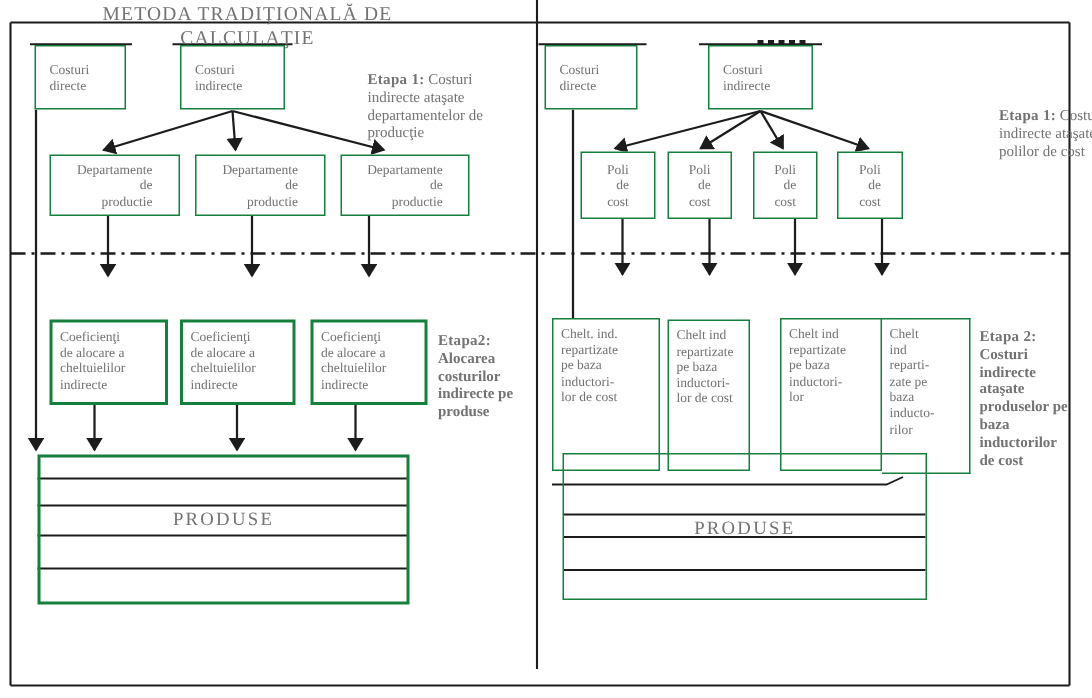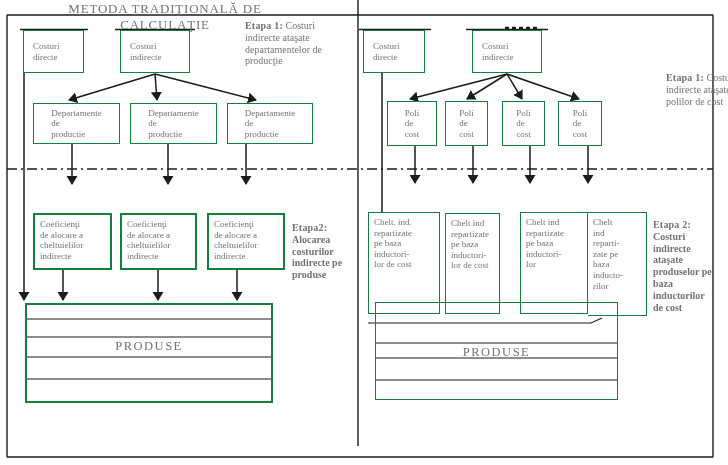--- a/index.html
+++ b/index.html
@@ -5,21 +5,21 @@
   html,body{margin:0;padding:0;background:#ffffff;}
   #stage{
     position:relative;width:728px;height:465px;background:#ffffff;
     font-family:"Liberation Serif","DejaVu Serif",serif;color:#737373;overflow:hidden;
   }
   svg.layer{position:absolute;left:0;top:0;width:728px;height:465px;z-index:0;}
   .box{
     position:absolute;box-sizing:border-box;border:1px solid #15803d;background:#ffffff;
     font-size:9px;line-height:1.18;display:flex;white-space:pre-line;z-index:1;
   }
-  .box.center{align-items:center;justify-content:center;text-align:left;}
+  .box.center{align-items:center;justify-content:center;text-align:right;}
   .box.midleft{align-items:center;justify-content:flex-start;padding-left:9px;text-align:left;}
   .box.topleft{align-items:flex-start;justify-content:flex-start;padding:4px 2px 0 5px;text-align:left;margin-top:26px;}
   .box.thick{border-width:2px;}
   .box.noleft{border-left:none;}
   .box.transparent{background:transparent;padding-left:34px;}
   .title{
     position:absolute;text-align:center;font-size:13px;letter-spacing:0.8px;z-index:1;
   }
   .stage-note{position:absolute;font-size:10px;line-height:1.18;z-index:1;}
   .stage-note b{letter-spacing:0.2px;}
@@ -101,21 +101,21 @@
   </svg>
 
   <div class="title" style="left:25px;top:1px;width:280px;">METODA TRADIŢIONALĂ DE CALCULAŢIE</div>
 
   <div class="box midleft" style="left:23px;top:30px;width:61px;height:43px;">Costuri
 directe</div>
 
   <div class="box midleft" style="left:120px;top:30px;width:70px;height:43px;">Costuri
 indirecte</div>
 
-  <div class="stage-note" style="left:245px;top:20px;width:88px;">
+  <div class="stage-note" style="left:245px;top:48px;width:88px;">
     <b>Etapa 1:</b>
     <span>Costuri indirecte ataşate departamentelor de producţie</span>
   </div>
 
   <div class="box center" style="left:33px;top:103px;width:87px;height:41px;">Departamente
 de
 productie</div>
   <div class="box center" style="left:130px;top:103px;width:87px;height:41px;">Departamente
 de
 productie</div>

